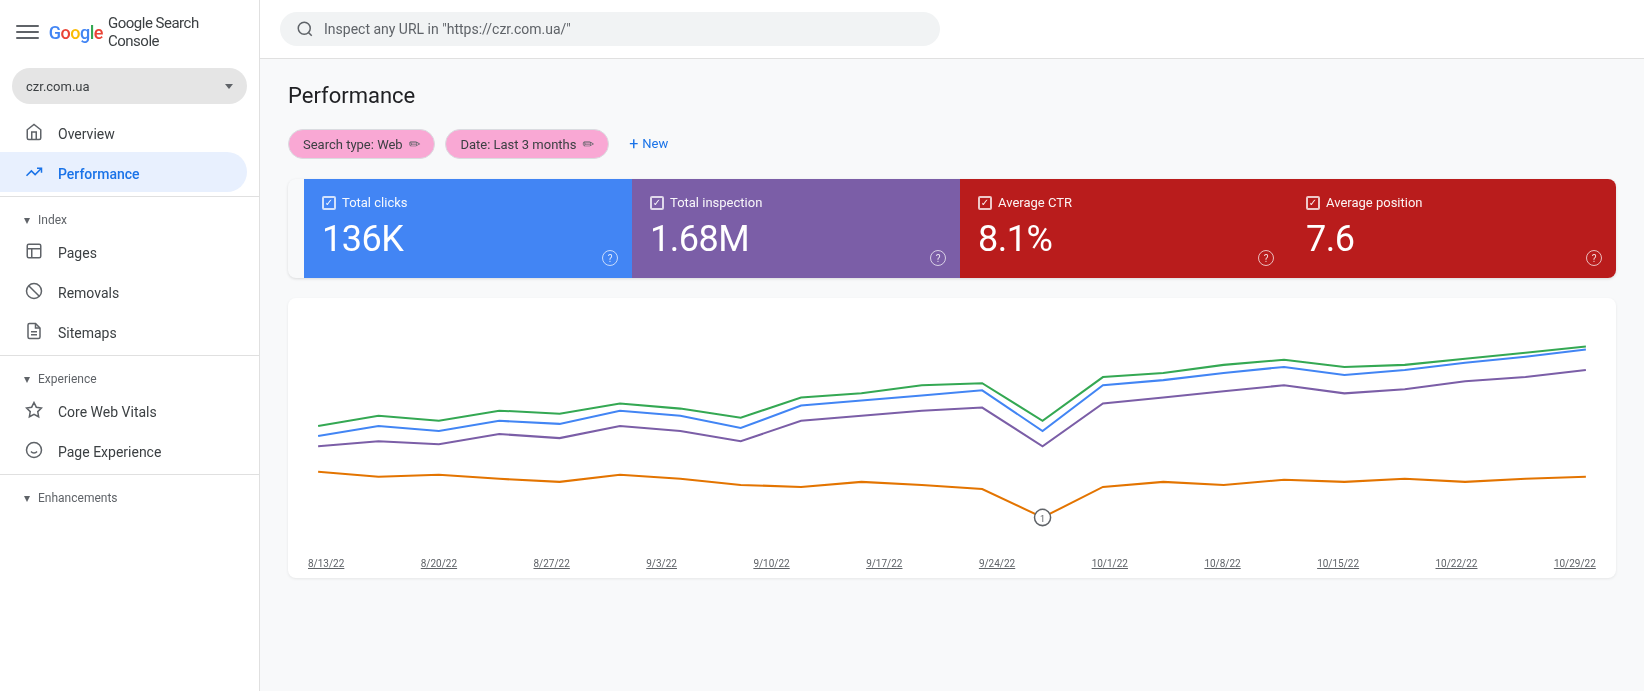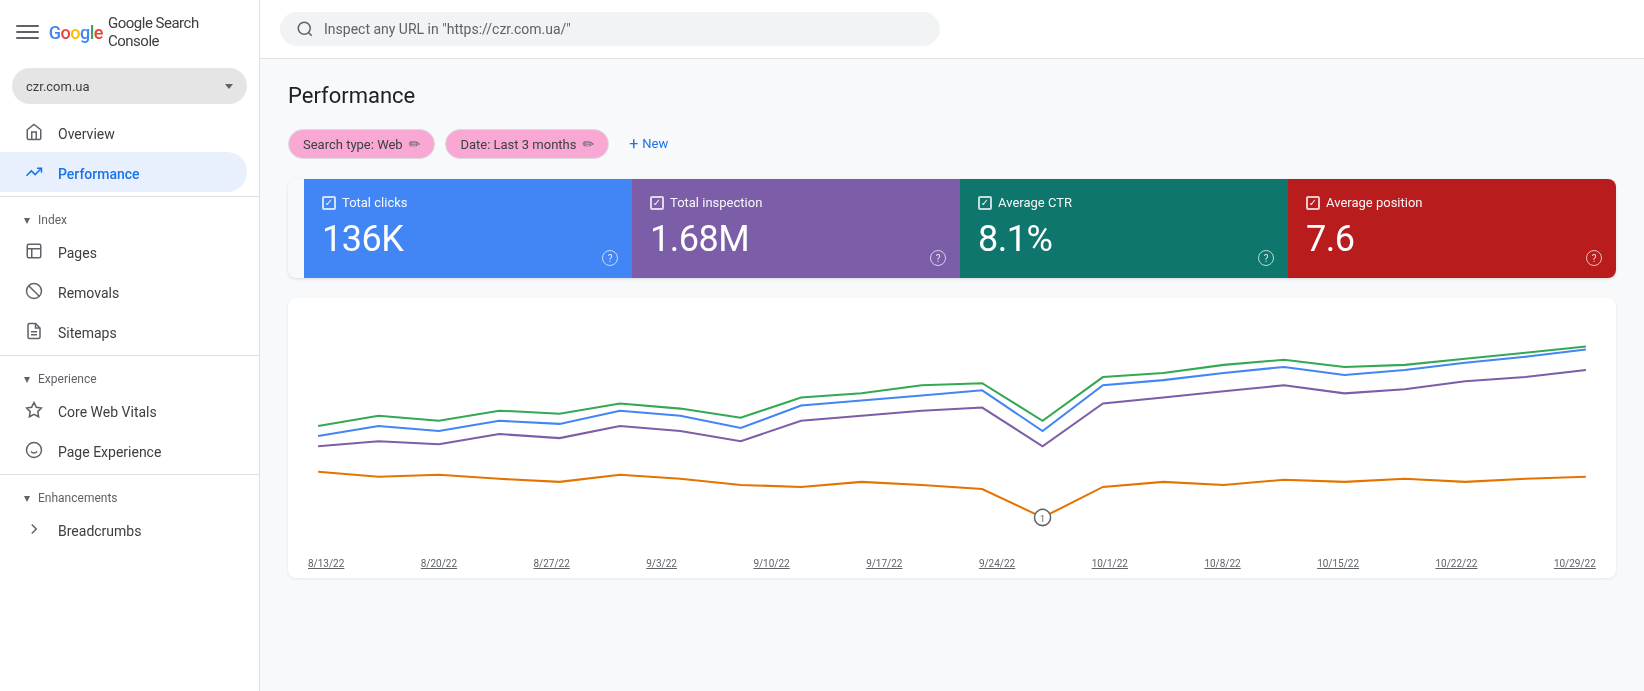--- a/index.html
+++ b/index.html
@@ -213,21 +213,21 @@
     }
     .metric-card {
       flex: 1;
       padding: 16px 18px 14px;
       color: #fff;
       position: relative;
       cursor: pointer;
     }
     .metric-card.blue { background: #4285f4; }
     .metric-card.purple { background: #7b5ea7; }
-    .metric-card.teal { background: #0f766e; }
+    .metric-card.teal { background: #b91c1c; }
     .metric-card.orange { background: #b91c1c; }
     .metric-card-header {
       display: flex;
       align-items: center;
       gap: 6px;
       margin-bottom: 8px;
       font-size: 13px;
       opacity: 0.95;
     }
     .metric-check {
@@ -406,28 +406,20 @@
     </div>
 
 
     <div class="nav-divider"></div>
 
     <div class="nav-section-label">
       <span style="font-size:12px;">▾</span>
       <span>Enhancements</span>
     </div>
 
-    <div class="nav-item">
-      <span class="nav-icon">
-        <svg width="18" height="18" viewBox="0 0 24 24" fill="none" stroke="currentColor" stroke-width="2">
-            <polyline points="9 18 15 12 9 6"></polyline>
-          </svg>
-      </span>
-      <span>Breadcrumbs</span>
-    </div>
   </nav>
 </aside>
 
 <main class="main">
 
   <div class="top-bar">
     <div class="search-bar">
       <span class="search-icon-wrap">
         <svg width="18" height="18" viewBox="0 0 24 24" fill="none" stroke="#5f6368" stroke-width="2">
             <circle cx="11" cy="11" r="8"></circle>

